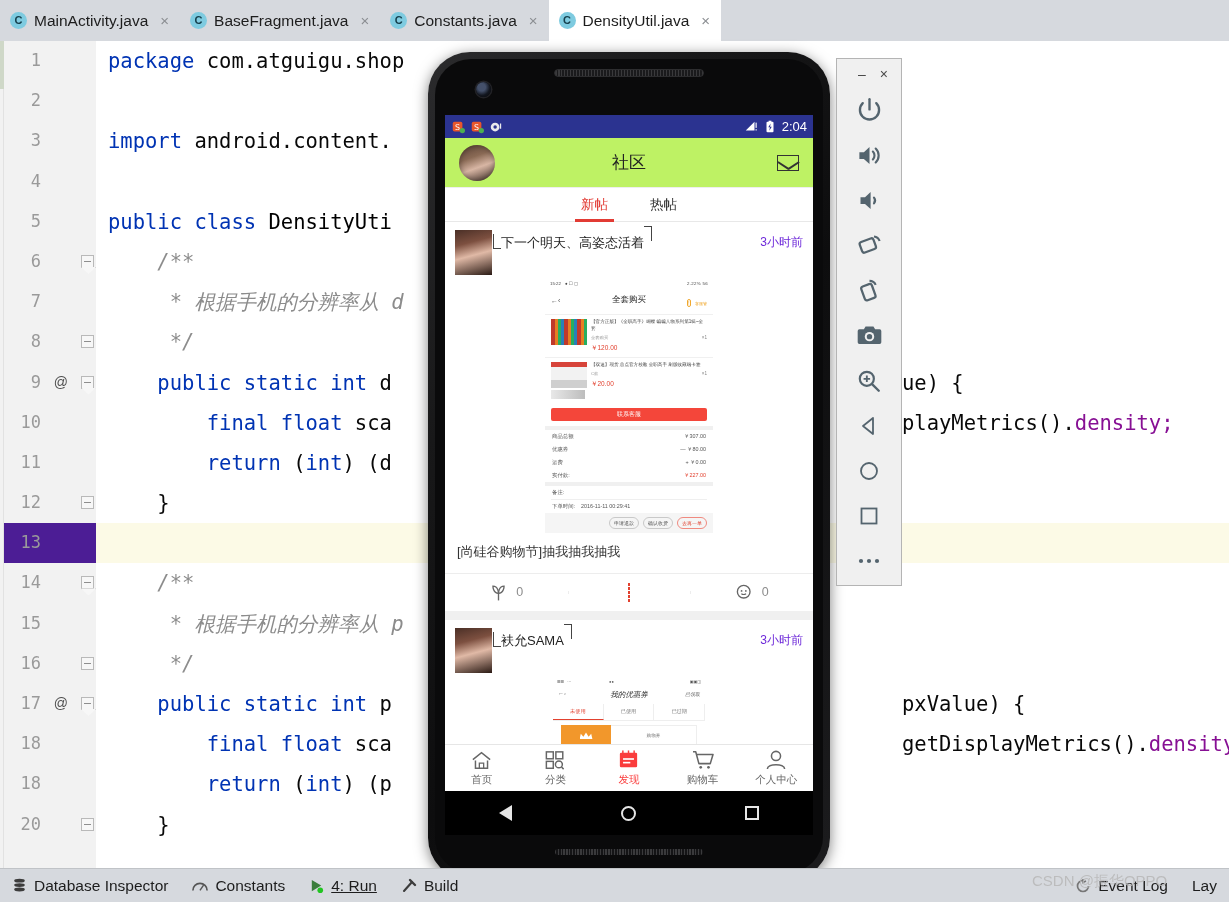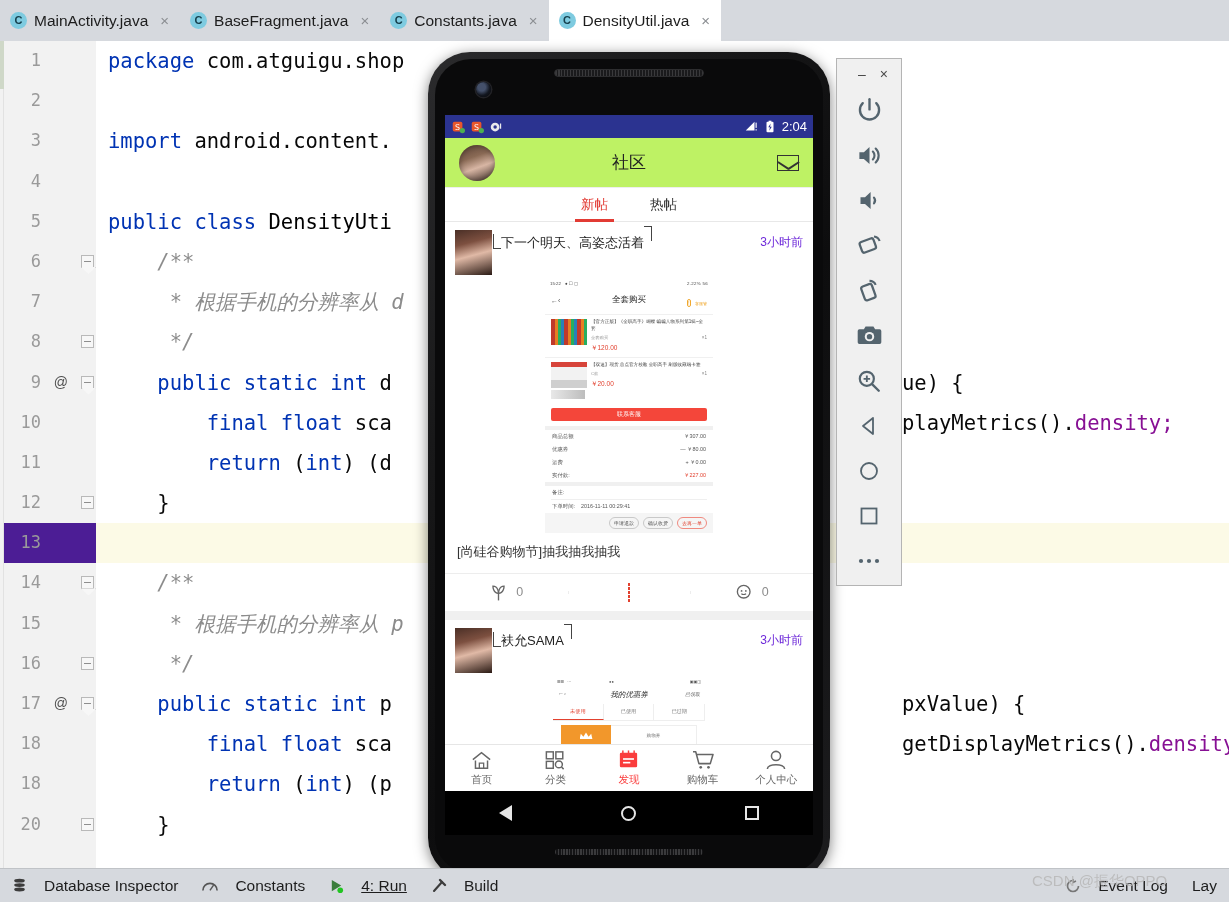--- a/index.html
+++ b/index.html
@@ -190,21 +190,21 @@
      align-items:center; }
   .emubar-top{ width:100%; height:29px; display:flex; justify-content:flex-end;
      align-items:center; gap:14px; padding-right:13px; }
   .winbtn{ color:#4a4a4a; font-size:14px; line-height:1; }
   .emubtn{ width:66px; height:45px; display:flex; align-items:center; justify-content:center;
      color:#54646e; }
 
   
   .statusbar{ position:absolute; left:0; top:869px; width:1229px; height:33px;
      background:#d6d9de; display:flex; align-items:center; font-size:15.5px; color:#1d1d1d;}
-  .sitem{ display:flex; align-items:center; gap:17px; padding:0 12px; }
+  .sitem{ display:flex; align-items:center; gap:7px; padding:0 12px; }
   .sb-right{ margin-left:auto; display:flex; }
   .watermark{ position:absolute; left:1032px; top:872px; font-size:15px;
      color:#b8b8b8; opacity:.85; pointer-events:none;}
   .topline{position:absolute;left:0;top:41px;width:1229px;height:1px;background:#c4c7cb;}
   .divline{position:absolute;left:0;top:868px;width:1229px;height:1px;background:#c0c3c7;}
 </style>
 </head>
 <body>
 
 <div class="tabbar">

